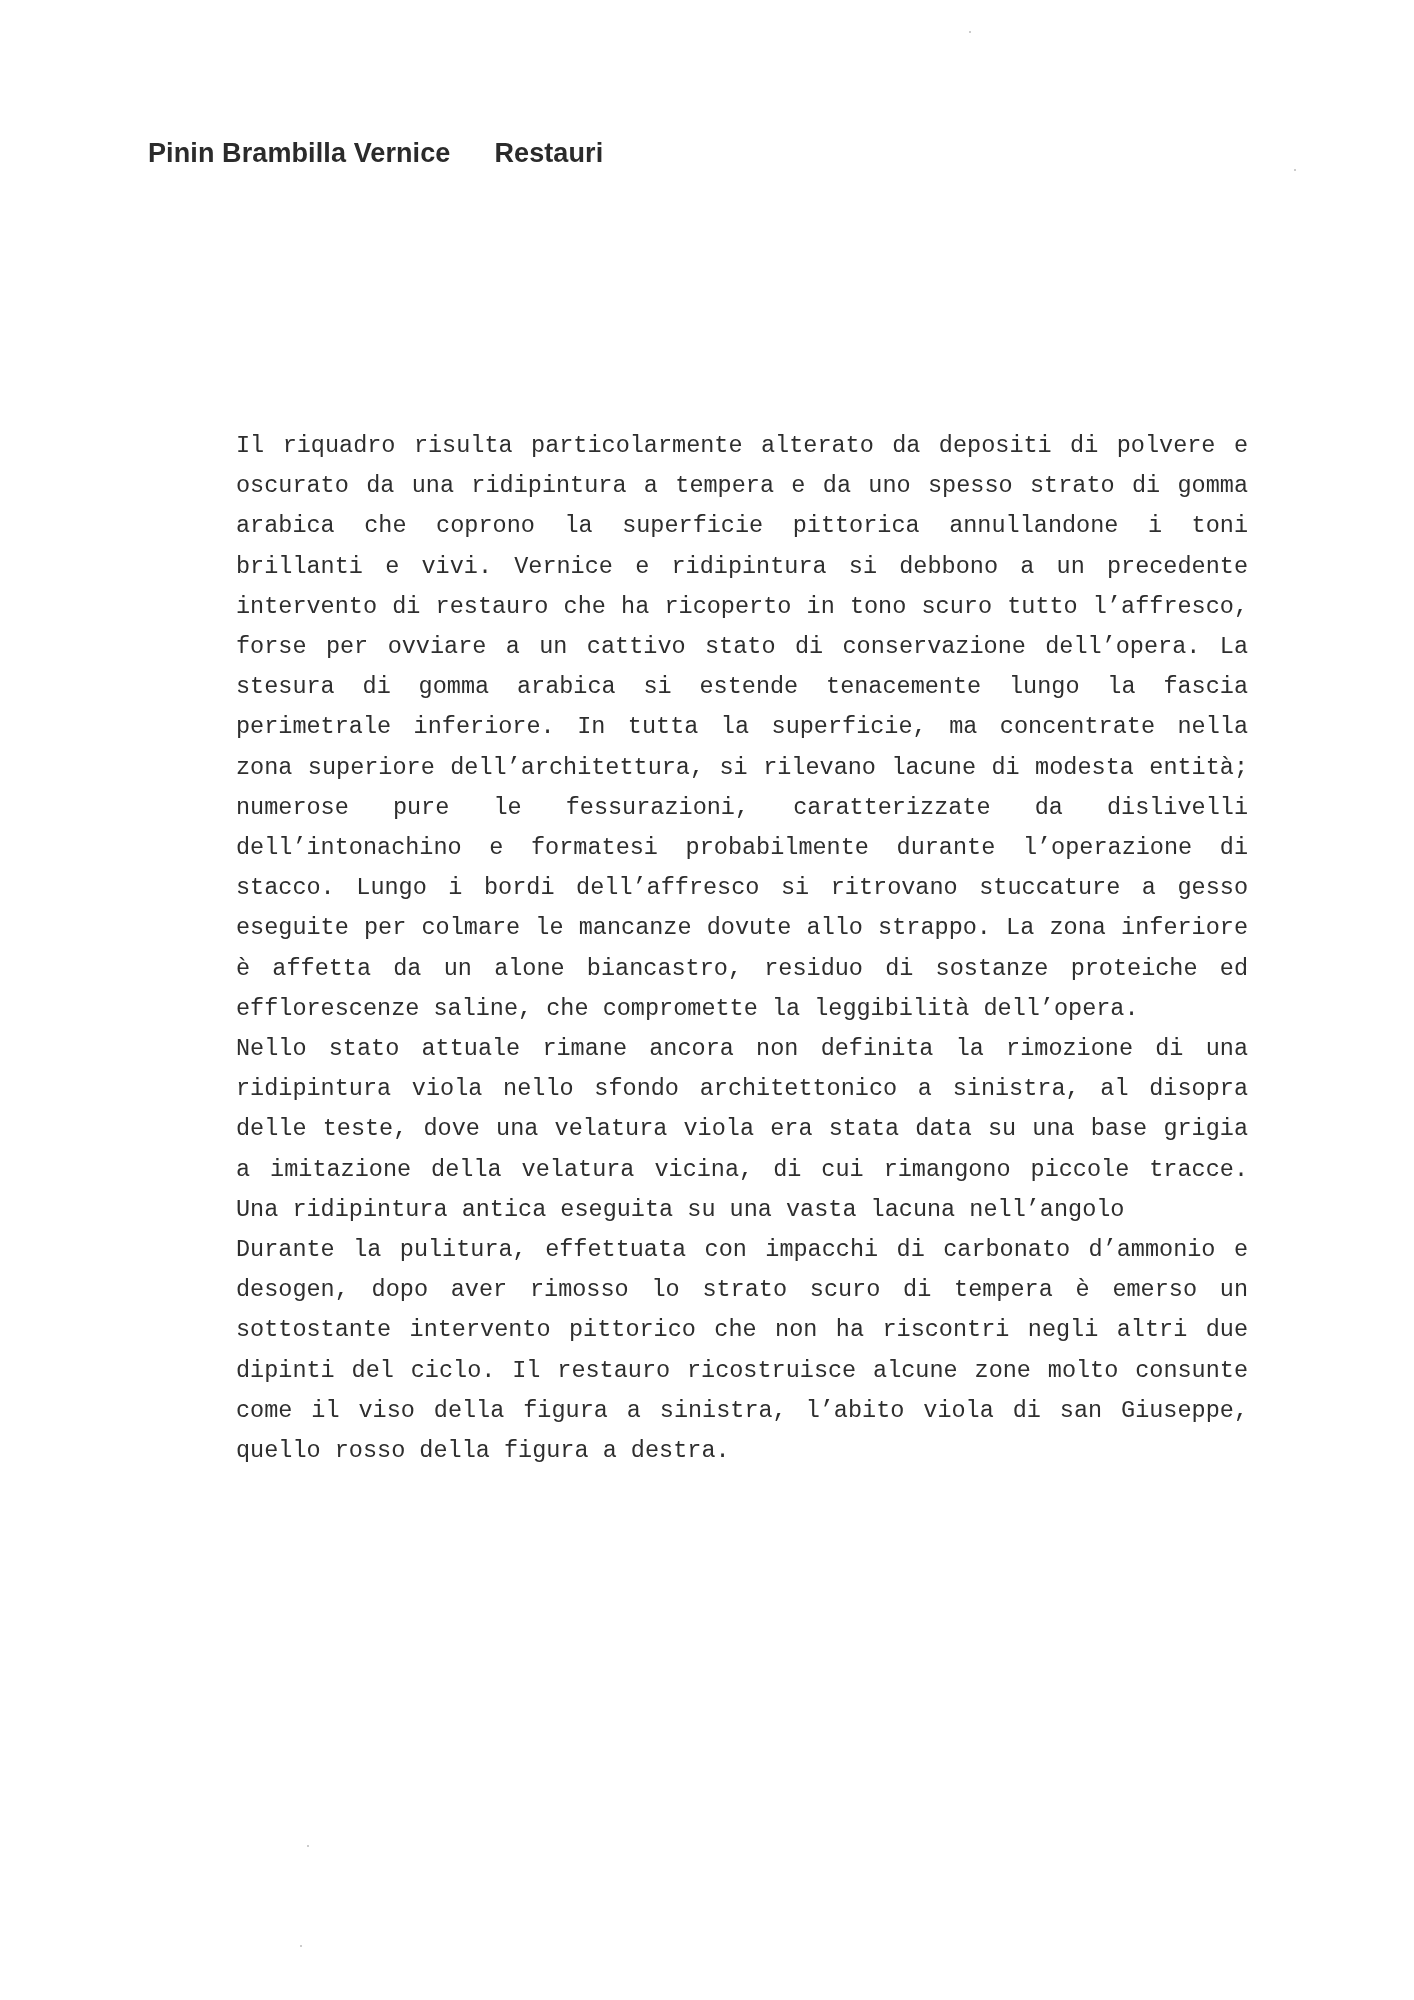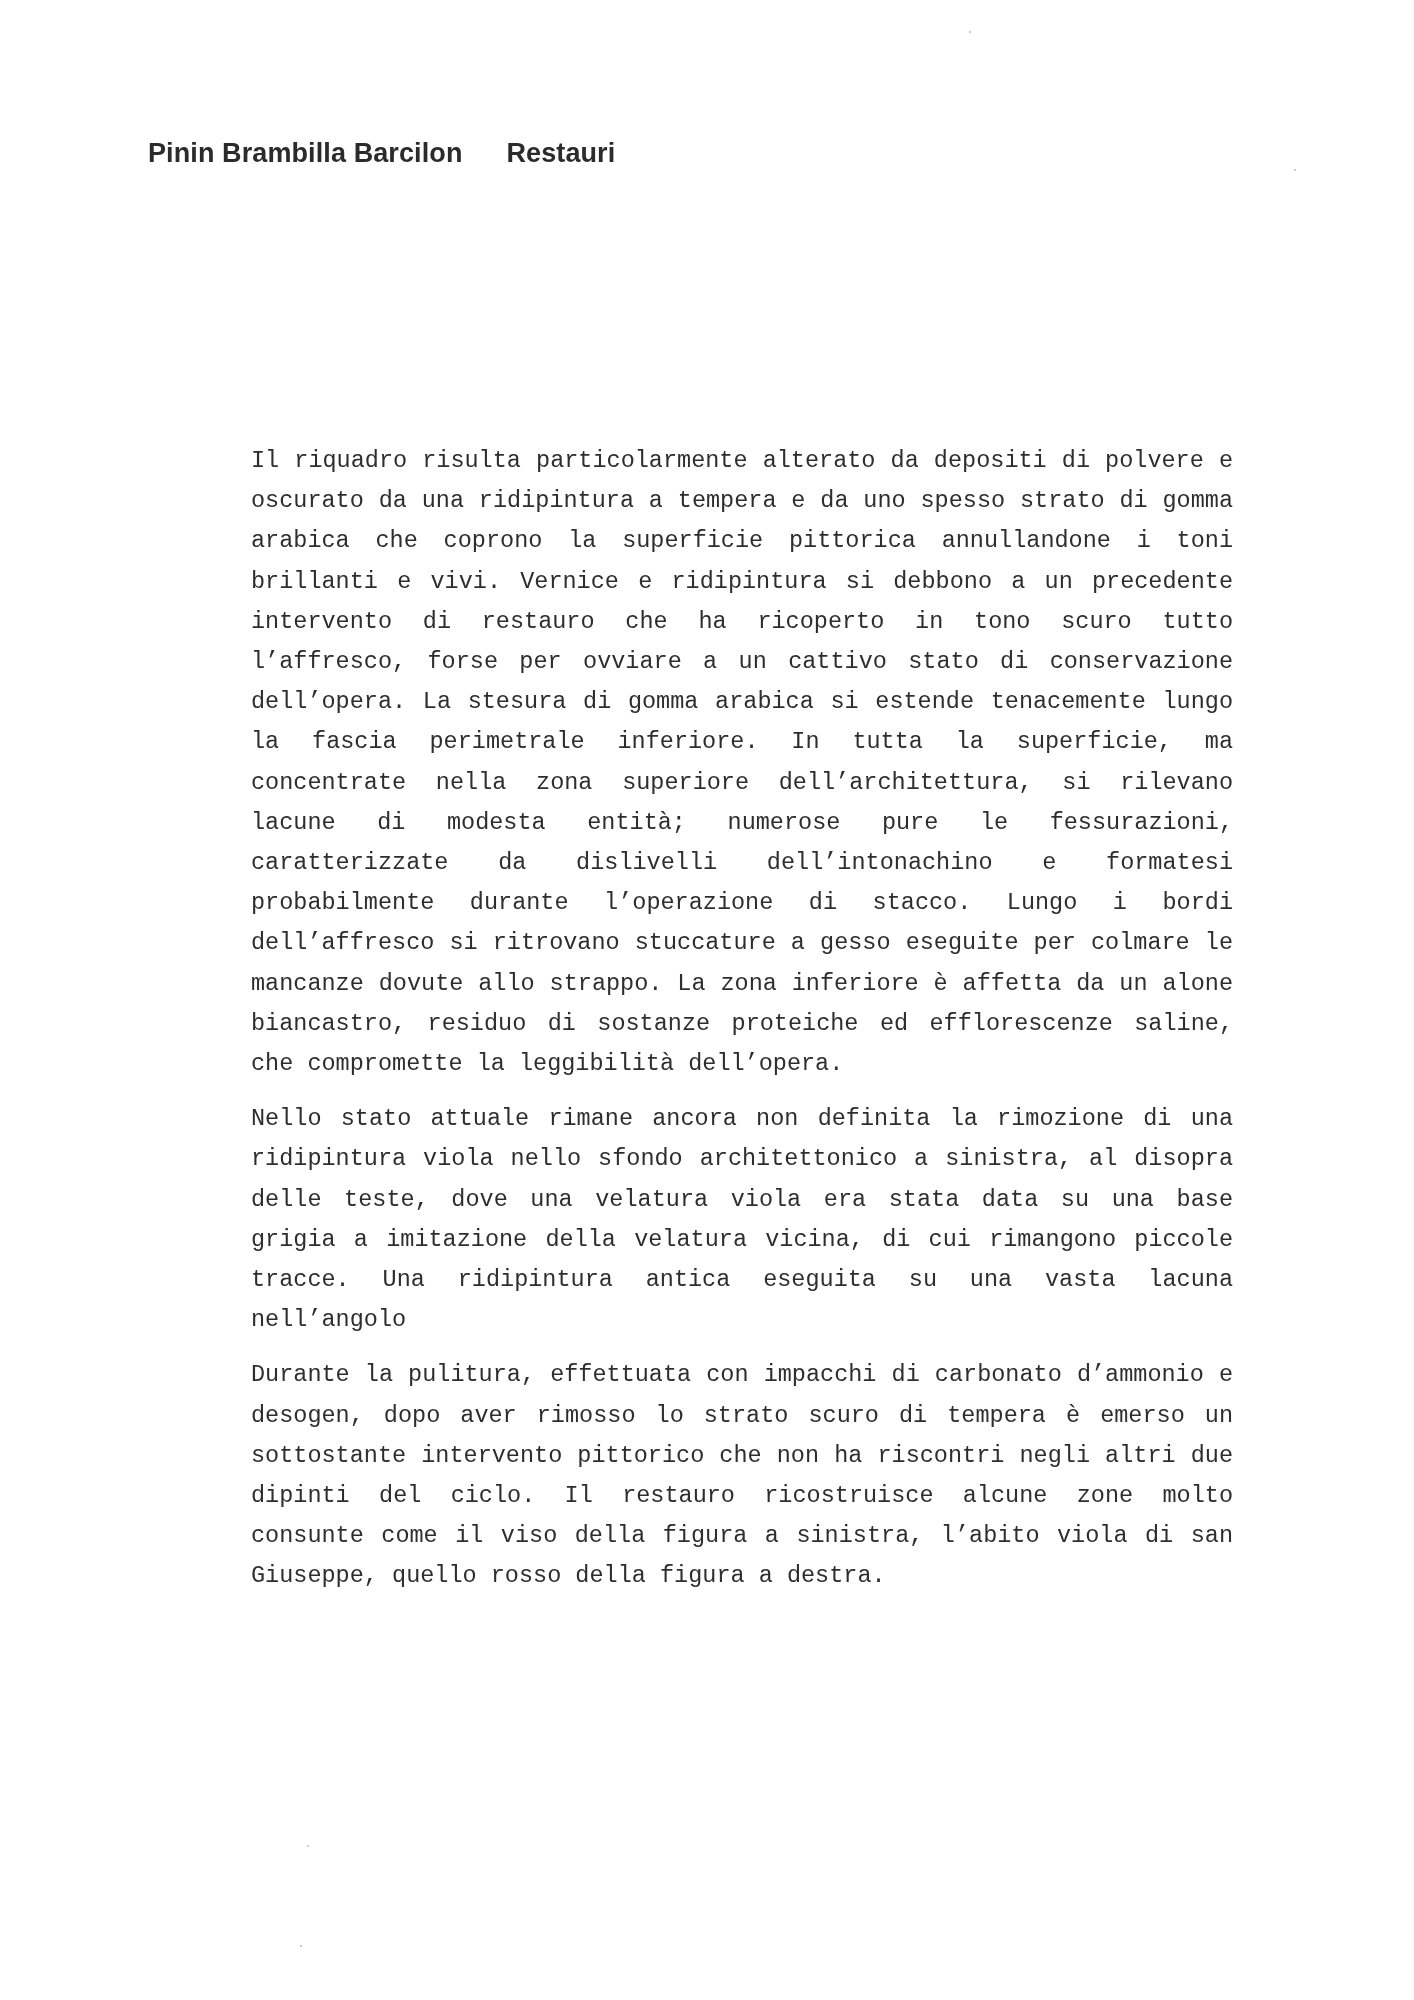--- a/index.html
+++ b/index.html
@@ -61,36 +61,36 @@
       position: absolute;
       left: 236px;
       top: 426px;
       width: 1012px;
       font-family: "Liberation Mono", "DejaVu Sans Mono", monospace;
       font-size: 23.5px;
       line-height: 40.2px;
       color: #2e2e2e;
     }
     .body-text p {
-      margin: 15px;
+      margin: 0;
       text-align: justify;
       text-align-last: left;
     }
     .speck {
       position: absolute;
       width: 2px; height: 2px;
       background: #bbb;
       border-radius: 1px;
     }
   </style>
 </head>
 <body>
 
 <div class="letterhead">
-  <span>Pinin Brambilla Barcilon</span><span class="restauri">Restauri</span>
+  <span>Pinin Brambilla Vernice</span><span class="restauri">Restauri</span>
 </div>
 
 <div class="title-block">
 </div>
 
 <div class="body-text">
   <p>Il riquadro risulta particolarmente alterato da depositi di polvere e oscurato da una ridipintura a tempera e da uno spesso strato di gomma arabica che coprono la superficie pittorica annullandone i toni brillanti e vivi. Vernice e ridipintura si debbono a un precedente intervento di restauro che ha ricoperto in tono scuro tutto l’affresco, forse per ovviare a un cattivo stato di conservazione dell’opera. La stesura di gomma arabica si estende tenacemente lungo la fascia perimetrale inferiore. In tutta la superficie, ma concentrate nella zona superiore dell’architettura, si rilevano lacune di modesta entità; numerose pure le fessurazioni, caratterizzate da dislivelli dell’intonachino e formatesi probabilmente durante l’operazione di stacco. Lungo i bordi dell’affresco si ritrovano stuccature a gesso eseguite per colmare le mancanze dovute allo strappo. La zona inferiore è affetta da un alone biancastro, residuo di sostanze proteiche ed efflorescenze saline, che compromette la leggibilità dell’opera.</p>
   <p>Nello stato attuale rimane ancora non definita la rimozione di una ridipintura viola nello sfondo architettonico a sinistra, al disopra delle teste, dove una velatura viola era stata data su una base grigia a imitazione della velatura vicina, di cui rimangono piccole tracce. Una ridipintura antica eseguita su una vasta lacuna nell’angolo</p>
   <p>Durante la pulitura, effettuata con impacchi di carbonato d’ammonio e desogen, dopo aver rimosso lo strato scuro di tempera è emerso un sottostante intervento pittorico che non ha riscontri negli altri due dipinti del ciclo. Il restauro ricostruisce alcune zone molto consunte come il viso della figura a sinistra, l’abito viola di san Giuseppe, quello rosso della figura a destra.</p>
 </div>

